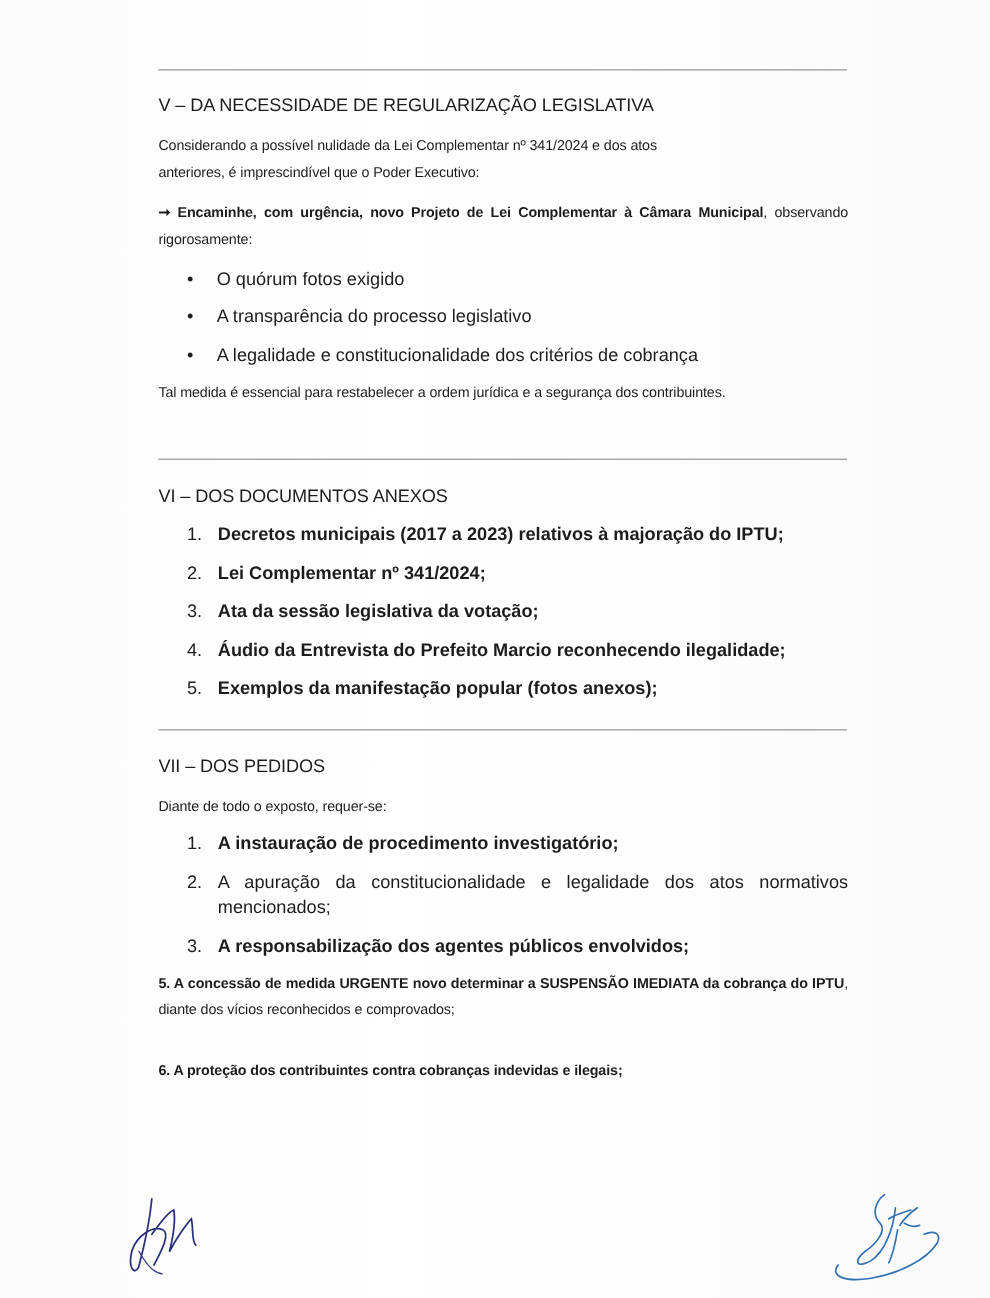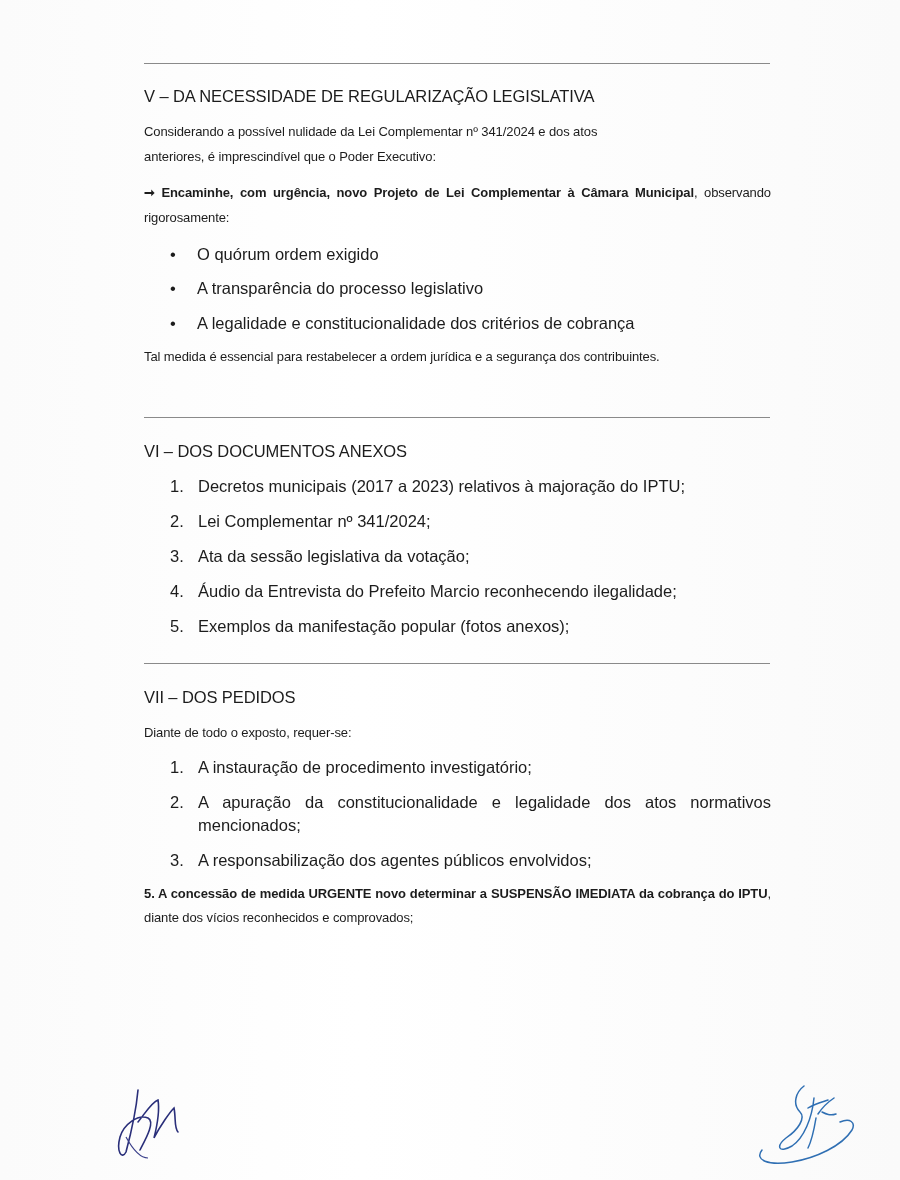--- a/index.html
+++ b/index.html
@@ -14,42 +14,42 @@
   .rule { position: absolute; left: 144px; width: 626px; height: 0; border-top: 1.5px solid #8a8a8a; }
   .txt { position: absolute; left: 144px; width: 627px; font-size: 13px; line-height: 25px; letter-spacing: -0.1px; }
   .h { font-weight: normal; font-size: 16.5px; }
   .just { text-align: justify; text-align-last: left; }
   .b { font-weight: bold; }
   .bullet { position: absolute; left: 170px; font-size: 16.5px; line-height: 22px; }
   .bullet .dot { position: absolute; left: 0; top: 0; width: 20px; }
   .bullet .t { position: absolute; left: 27px; white-space: nowrap; }
   .num { position: absolute; left: 170px; font-size: 16.5px; line-height: 25px; }
   .num .n { position: absolute; left: 0; width: 22px; }
-  .num .t { position: absolute; left: 28px; white-space: nowrap; }
+  .num .t { position: absolute; left: 28px; white-space: nowrap; font-weight: bold; }
   .sig { position: absolute; }
 </style>
 </head>
 <body>
 
 <div class="page">
 
   <div class="rule" style="top:63px"></div>
   <div class="txt h" style="top:84px">V – DA NECESSIDADE DE REGULARIZAÇÃO LEGISLATIVA</div>
   <div class="txt" style="top:119px">
     <div>Considerando a possível nulidade da Lei Complementar nº 341/2024 e dos atos</div>
     <div>anteriores, é imprescindível que o Poder Executivo:</div>
   </div>
   <div class="txt just" style="top:180px">
     <span class="b">➞</span>
     <span class="b">Encaminhe, com urgência, novo Projeto de Lei Complementar à Câmara Municipal</span><span>, observando rigorosamente:</span>
   </div>
 
   <div class="bullet" style="top:243px">
     <span class="dot">•</span>
-    <span class="t">O quórum ordem exigido</span>
+    <span class="t">O quórum fotos exigido</span>
   </div>
   <div class="bullet" style="top:277px">
     <span class="dot">•</span>
     <span class="t">A transparência do processo legislativo</span>
   </div>
   <div class="bullet" style="top:312px">
     <span class="dot">•</span>
     <span class="t">A legalidade e constitucionalidade dos critérios de cobrança</span>
   </div>
 
@@ -94,20 +94,21 @@
   </div>
   <div class="num" style="top:848px">
     <span class="n">3.</span>
     <span class="t">A responsabilização dos agentes públicos envolvidos;</span>
   </div>
 
   <div class="txt just" style="top:882px; line-height:24px">
     <span class="b">5. A concessão de medida </span><span class="b">URGENTE</span><span class="b"> novo determinar a </span><span class="b">SUSPENSÃO IMEDIATA da cobrança do IPTU</span><span>, diante dos vícios reconhecidos e comprovados;</span>
   </div>
 
+  <div class="txt b" style="top:960px">6. A proteção dos contribuintes contra cobranças indevidas e ilegais;</div>
 
 
   <svg class="sig" style="left:108px; top:1082px" width="100" height="82" viewBox="0 0 100 82">
     <path d="M30 8 C28 30, 22 55, 18 70 C14 78, 8 70, 12 55 C16 42, 30 32, 40 36 C48 40, 36 60, 32 68 M30 40 C38 30, 44 20, 50 18 C52 30, 48 48, 46 56 C52 44, 62 30, 66 26 C68 36, 66 46, 70 50" fill="none" stroke="#2a2f7a" stroke-width="1.6" stroke-linecap="round"></path>
     <path d="M18 55 C24 66, 32 76, 40 76" fill="none" stroke="#3a3f8a" stroke-width="1.2"></path>
   </svg>
   <svg class="sig" style="left:742px; top:1078px" width="120" height="90" viewBox="0 0 120 90">
     <path d="M62 8 C54 14, 50 26, 58 34 C64 40, 56 52, 44 60 C34 68, 36 76, 50 68 C62 60, 70 40, 72 20 M66 30 C72 26, 80 24, 86 22 M76 36 C80 30, 86 24, 92 20 M80 34 C84 36, 88 38, 94 36 M74 40 C72 52, 70 62, 66 70 M20 72 C12 82, 26 88, 50 84 C74 80, 100 68, 110 52 C114 44, 108 40, 98 44" fill="none" stroke="#2f6fb3" stroke-width="1.5" stroke-linecap="round"></path>
   </svg>
 

